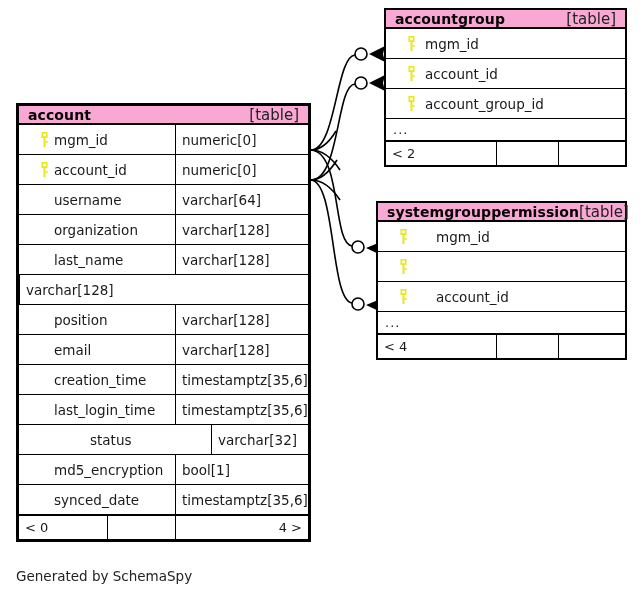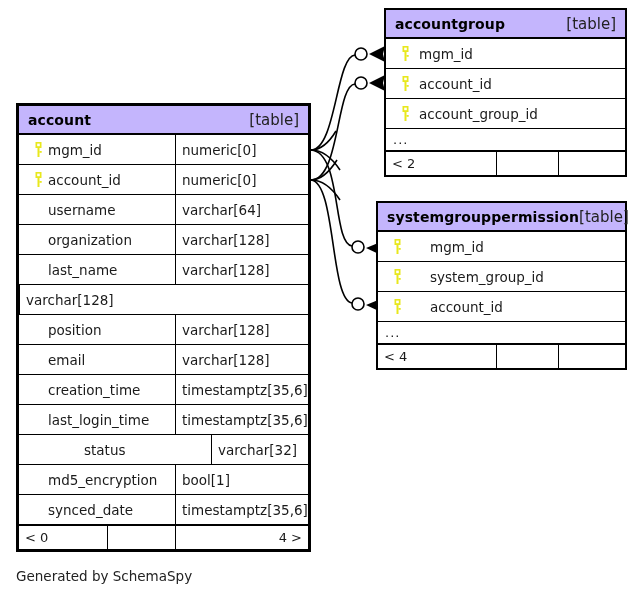--- a/index.html
+++ b/index.html
@@ -22,43 +22,43 @@
     background:#ffffff;
     border:3px solid #000000;
     box-sizing:border-box;
     font-size:13.5px;
     color:#1a1a1a;
   }
   .tbl.thin{border-width:2px;}
 
   .thead{
     display:flex;align-items:center;justify-content:space-between;
-    background:#c4b5fd;
+    background:#f9a8d4;
     border-bottom:2px solid #000000;
     box-sizing:border-box;
     padding:0 9px;
-    height:29px;
+    height:19px;
   }
   .tname{font-weight:bold;font-size:14px;color:#000;letter-spacing:.1px;}
   .ttag{font-size:15px;color:#222;}
 
   .row{
     display:flex;align-items:center;
     border-bottom:1.4px solid #000000;
     box-sizing:border-box;
     height:30px;
   }
   .row:last-child{border-bottom:none;}
 
   .c-name{
     display:flex;align-items:center;
     box-sizing:border-box;
     flex:0 0 auto;
     height:100%;
-    padding-left:11px;
+    padding-left:17px;
   }
   .c-type{
     box-sizing:border-box;
     height:100%;
     display:flex;align-items:center;
     padding-left:6px;
     border-left:1.4px solid #000000;
     flex:1 1 auto;
   }
 
@@ -338,21 +338,20 @@
     <div class="row">
       <div class="c-name" style="flex:1;">
         <span class="keyslot">
           <svg class="key" viewBox="0 0 9 15">
               <rect x="1.5" y="0" width="6" height="6" fill="#e8e81c"></rect>
               <rect x="3.2" y="1.6" width="2.6" height="2.6" fill="#ffffff"></rect>
               <rect x="3.5" y="5" width="2" height="10" fill="#e8e81c"></rect>
               <rect x="5.5" y="9" width="2.2" height="1.8" fill="#e8e81c"></rect>
             </svg>
         </span>
-        <span class="lbl" style="padding-left:24px;">system_group_id</span>
       </div>
     </div>
     <div class="row">
       <div class="c-name" style="flex:1;">
         <span class="keyslot">
           <svg class="key" viewBox="0 0 9 15">
               <rect x="1.5" y="0" width="6" height="6" fill="#e8e81c"></rect>
               <rect x="3.2" y="1.6" width="2.6" height="2.6" fill="#ffffff"></rect>
               <rect x="3.5" y="5" width="2" height="10" fill="#e8e81c"></rect>
               <rect x="5.5" y="9" width="2.2" height="1.8" fill="#e8e81c"></rect>

